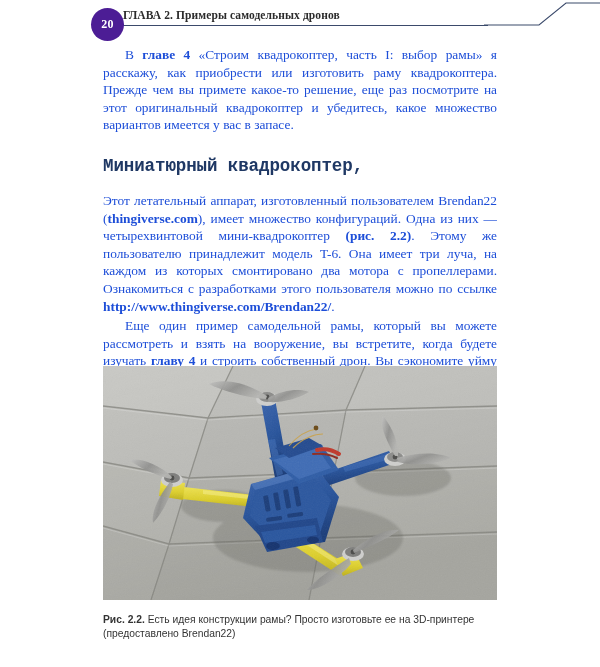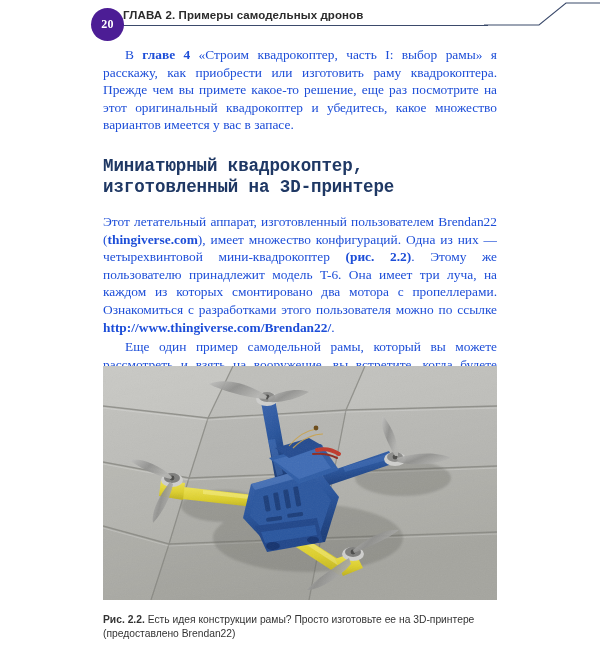--- a/index.html
+++ b/index.html
@@ -54,21 +54,21 @@
     font-weight: bold;
     display: flex;
     align-items: center;
     justify-content: center;
     letter-spacing: 0.3px;
   }
   .header-title {
     position: absolute;
     left: 123px;
     top: 9px;
-    font-family: Liberation Sans, sans-serif;
+    font-family: Liberation Serif, serif;
     font-size: 11.5px;
     font-weight: bold;
     color: #2b2b2b;
     white-space: nowrap;
     letter-spacing: 0.1px;
   }
 
   
   .content {
     position: absolute;
@@ -141,21 +141,21 @@
     <span>20</span>
   </div>
 
   <div class="header-title">ГЛАВА 2. Примеры самодельных дронов</div>
 </div>
 
 <div class="content">
 
   <p class="body-text indented"><span>В </span><b>главе 4</b><span> «Строим квадрокоптер, часть I: выбор рамы» я расскажу, как приобрести или изготовить раму квадрокоптера. Прежде чем вы примете какое-то решение, еще раз посмотрите на этот оригинальный квадрокоптер и убедитесь, какое множество вариантов имеется у вас в запасе.</span></p>
 
-  <h2 class="section-heading"><span>Миниатюрный квадрокоптер,</span><br><span>изготовленный на 3D-принтере</span></h2>
+  <h2 class="section-heading"><span>Миниатюрный квадрокоптер,</span><br></h2>
 
   <p class="body-text"><span>Этот летательный аппарат, изготовленный пользователем Brendan22 (</span><b>thingiverse.com</b><span>), имеет множество конфигураций. Одна из них — четырехвинтовой мини-квадрокоптер </span><b>(рис. 2.2)</b><span>. Этому же пользователю принадлежит модель T-6. Она имеет три луча, на каждом из которых смонтировано два мотора с пропеллерами. Ознакомиться с разработками этого пользователя можно по ссылке </span><b>http://www.thingiverse.com/Brendan22/</b><span>.</span></p>
 
   <div class="para-gap"></div>
 
   <p class="body-text indented"><span>Еще один пример самодельной рамы, который вы можете рассмотреть и взять на вооружение, вы встретите, когда будете изучать </span><b>главу 4</b><span> и строить собственный дрон. Вы сэкономите уйму времени, если будете черпать идеи из доступных интернет-ресурсов, подобных Thingiverse, чтобы изготовить необходимые детали. Конечно, если у вас есть 3D-принтер.</span></p>
 </div>
 
 <div class="figure">
 

